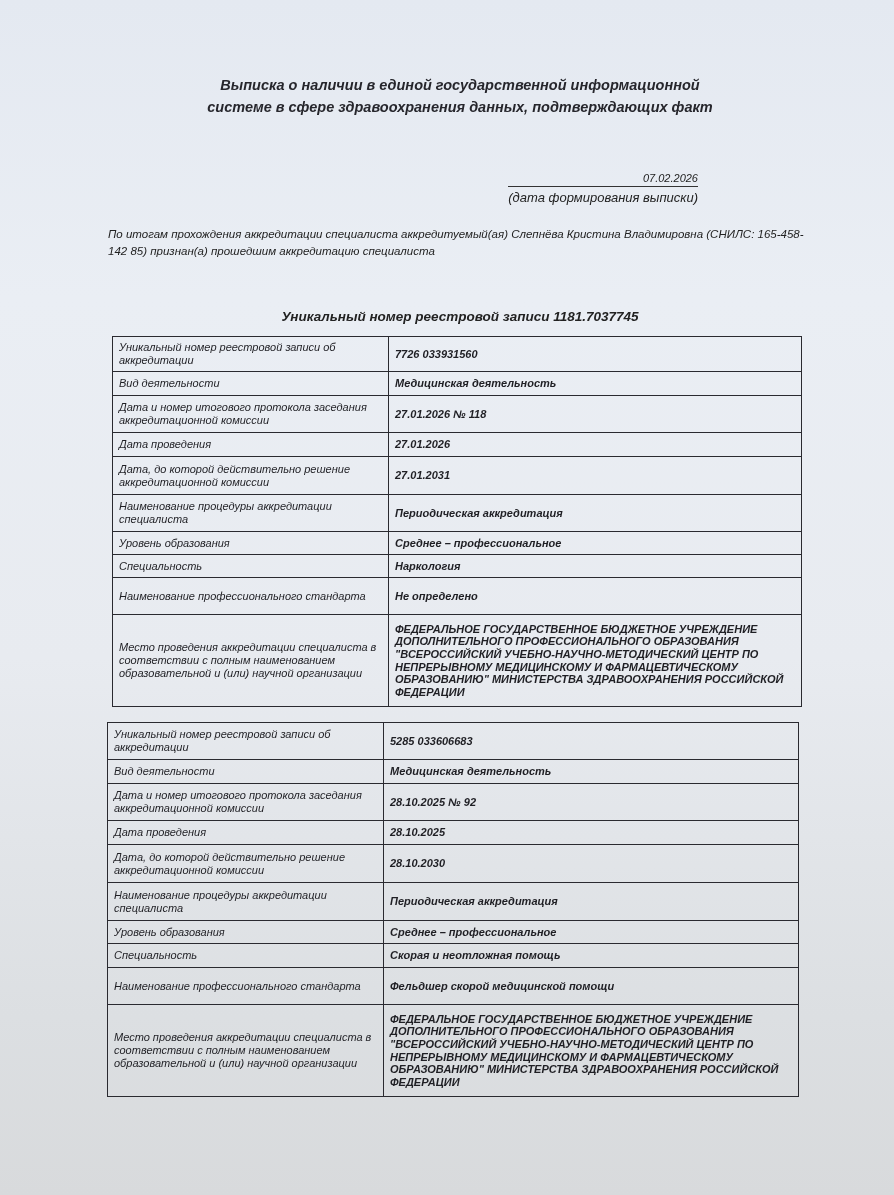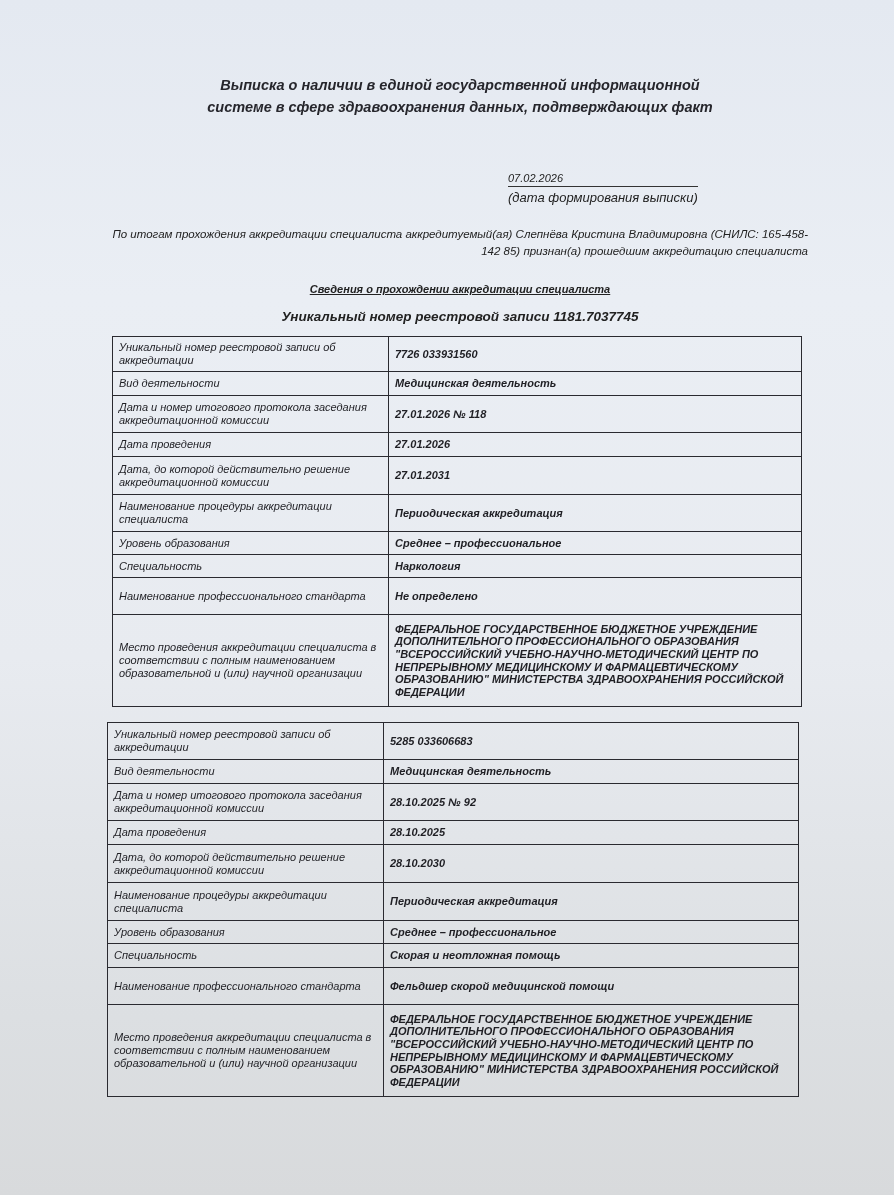--- a/index.html
+++ b/index.html
@@ -9,26 +9,26 @@
     font-family: "Liberation Sans", sans-serif;
     color: #1e1e24;
     position: relative;
   }
   .page { position: absolute; left: 0; top: 4px; width: 894px; height: 1195px; }
   .title {
     position: absolute; left: 180px; top: 70px; width: 560px;
     text-align: center; font-style: italic; font-weight: bold;
     font-size: 14.5px; line-height: 22px; color: #26262c;
   }
-  .date-block { position: absolute; left: 508px; top: 168px; width: 190px; text-align: left; }
+  .date-block { position: absolute; left: 508px; top: 168px; width: 190px; text-align: right; }
   .date-value { font-style: italic; font-size: 11px; padding-bottom: 2px; border-bottom: 1px solid #333; color: #222; }
   .date-caption { font-style: italic; font-size: 13px; margin-top: 3px; color: #222; }
   .intro {
     position: absolute; left: 108px; top: 222px; width: 700px;
-    text-align: right; font-style: italic; font-size: 11.5px; line-height: 17px; color: #222;
+    text-align: left; font-style: italic; font-size: 11.5px; line-height: 17px; color: #222;
   }
   .section-title {
     position: absolute; left: 230px; top: 279px; width: 460px; text-align: center;
     font-style: italic; font-weight: bold; font-size: 11px; text-decoration: underline; color: #222;
   }
   .registry-title {
     position: absolute; left: 190px; top: 305px; width: 540px; text-align: center;
     font-style: italic; font-weight: bold; font-size: 13.5px; color: #222;
   }
   table.record {
@@ -57,21 +57,20 @@
     <div class="date-caption">(дата формирования выписки)</div>
   </div>
 
   <div class="intro">
     <span>По итогам прохождения аккредитации специалиста аккредитуемый(ая)</span>
     <span>Слепнёва Кристина Владимировна</span>
     <span>(СНИЛС: 165-458-142 85)</span>
     <span>признан(а) прошедшим аккредитацию специалиста</span>
   </div>
 
-  <div class="section-title">Сведения о прохождении аккредитации специалиста</div>
   <div class="registry-title">Уникальный номер реестровой записи 1181.7037745</div>
 
   <table class="record" id="table1">
     <tbody>
         <tr style="height:35px">
           <td class="label">Уникальный номер реестровой записи об аккредитации</td>
           <td class="value">7726 033931560</td>
         </tr>
     <tr style="height:24px">
           <td class="label">Вид деятельности</td>

